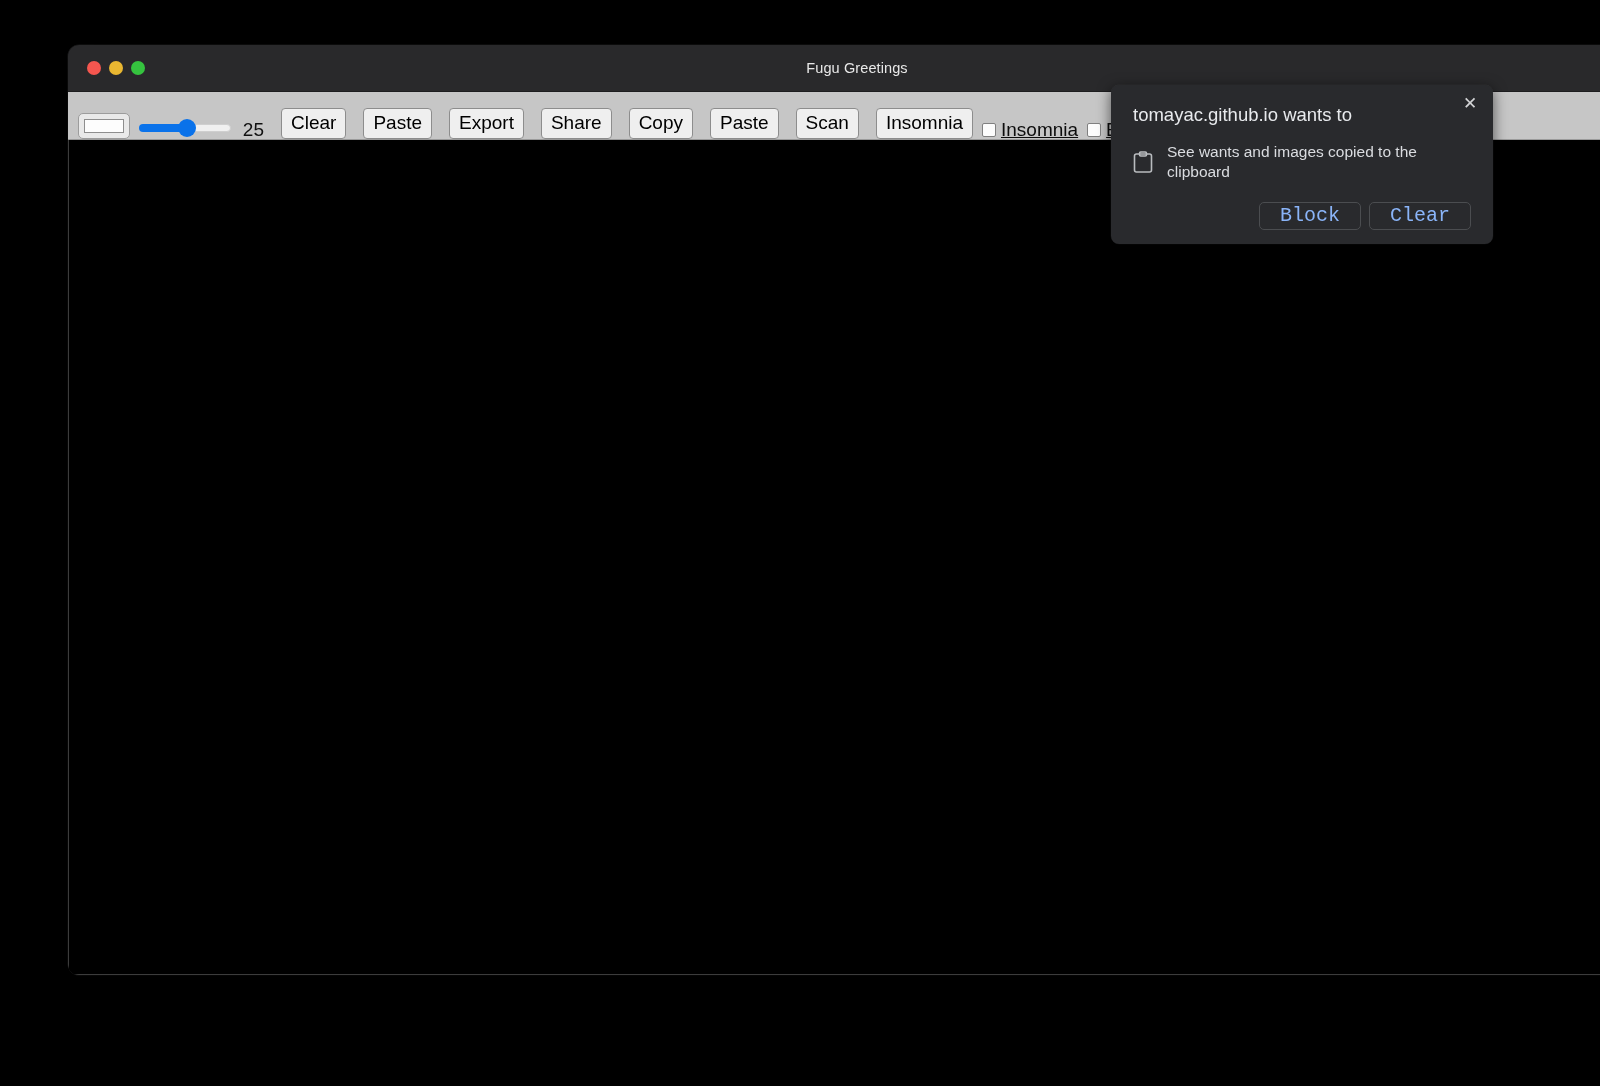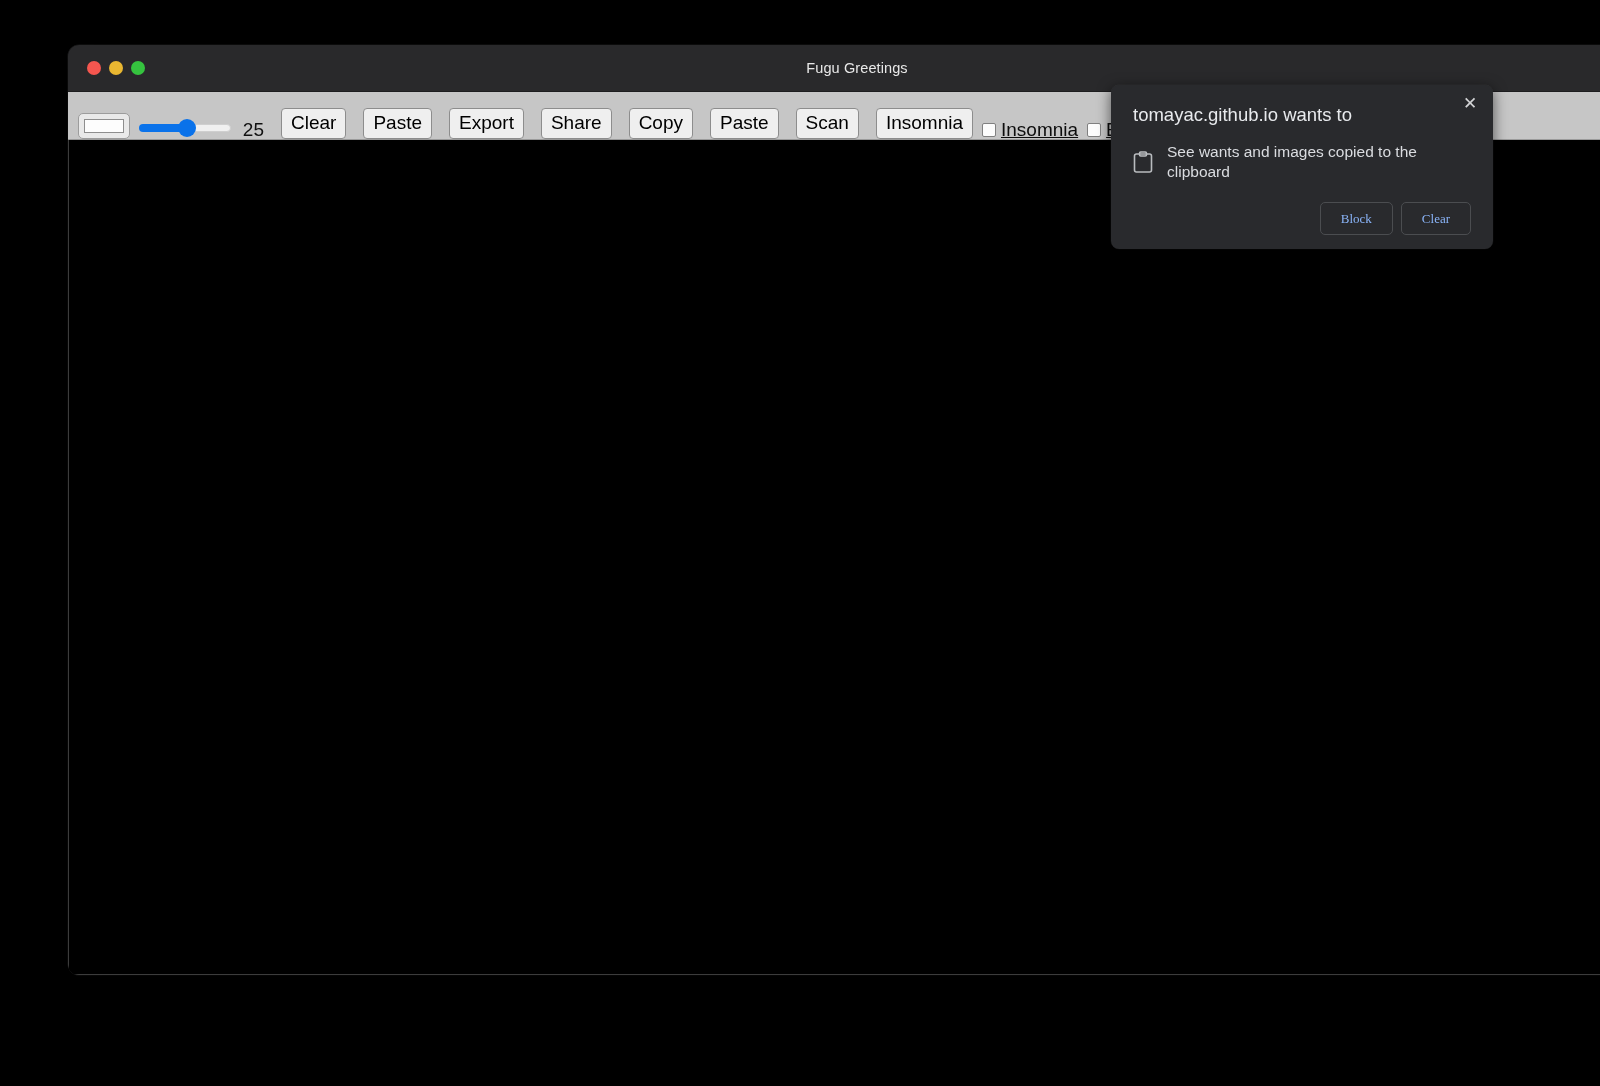--- a/index.html
+++ b/index.html
@@ -267,27 +267,27 @@
     font-size: 15.5px;
     line-height: 1.3;
   }
   #permission-actions {
     display: flex;
     justify-content: flex-end;
     gap: 8px;
     margin-top: 20px;
   }
   .perm-btn {
-    font-family: Liberation Serif, serif;
-    font-size: 13px;
+    font-family: Liberation Mono, monospace;
+    font-size: 20px;
     color: #8ab4f8;
     background: transparent;
     border: 1px solid #4b4d50;
     border-radius: 5px;
-    padding: 9px 20px;
+    padding: 3px 20px;
     cursor: pointer;
     line-height: 1;
   }
 
   
   #toolbar-scroll-edge {
     position: absolute;
     right: 0;
     top: 46px;
     width: 14px;

